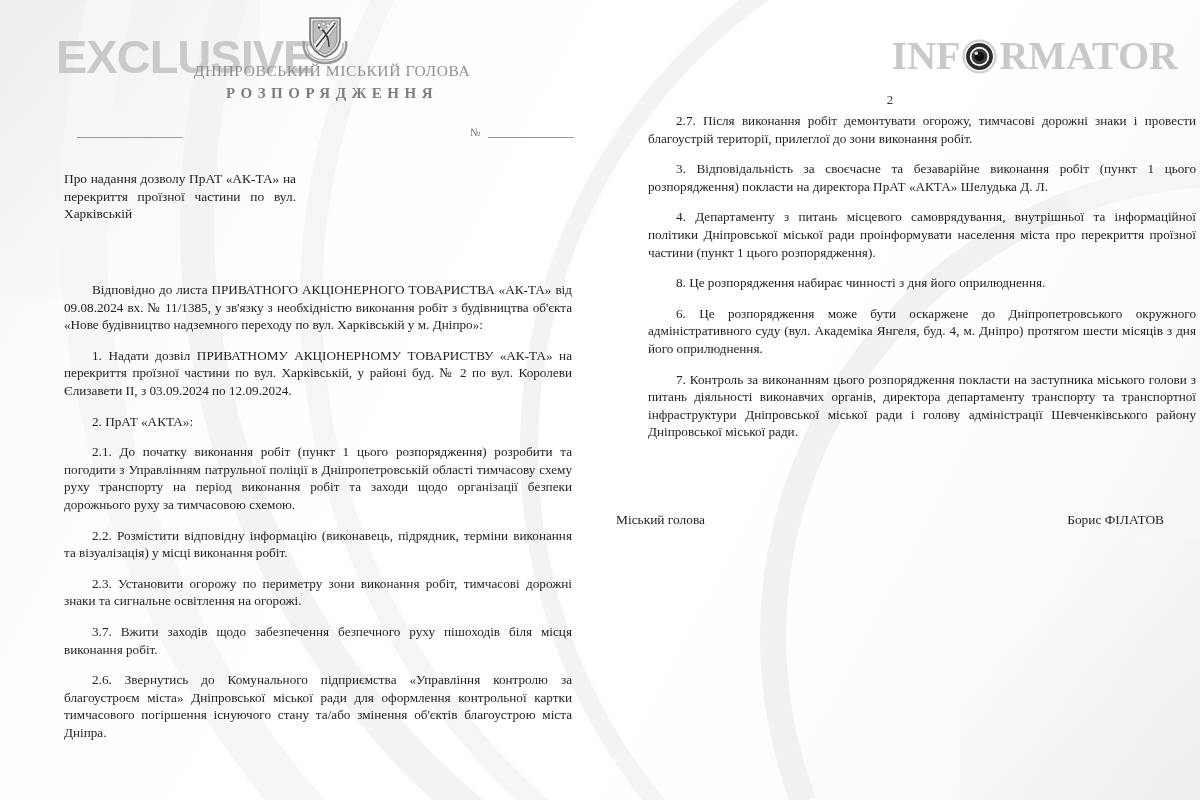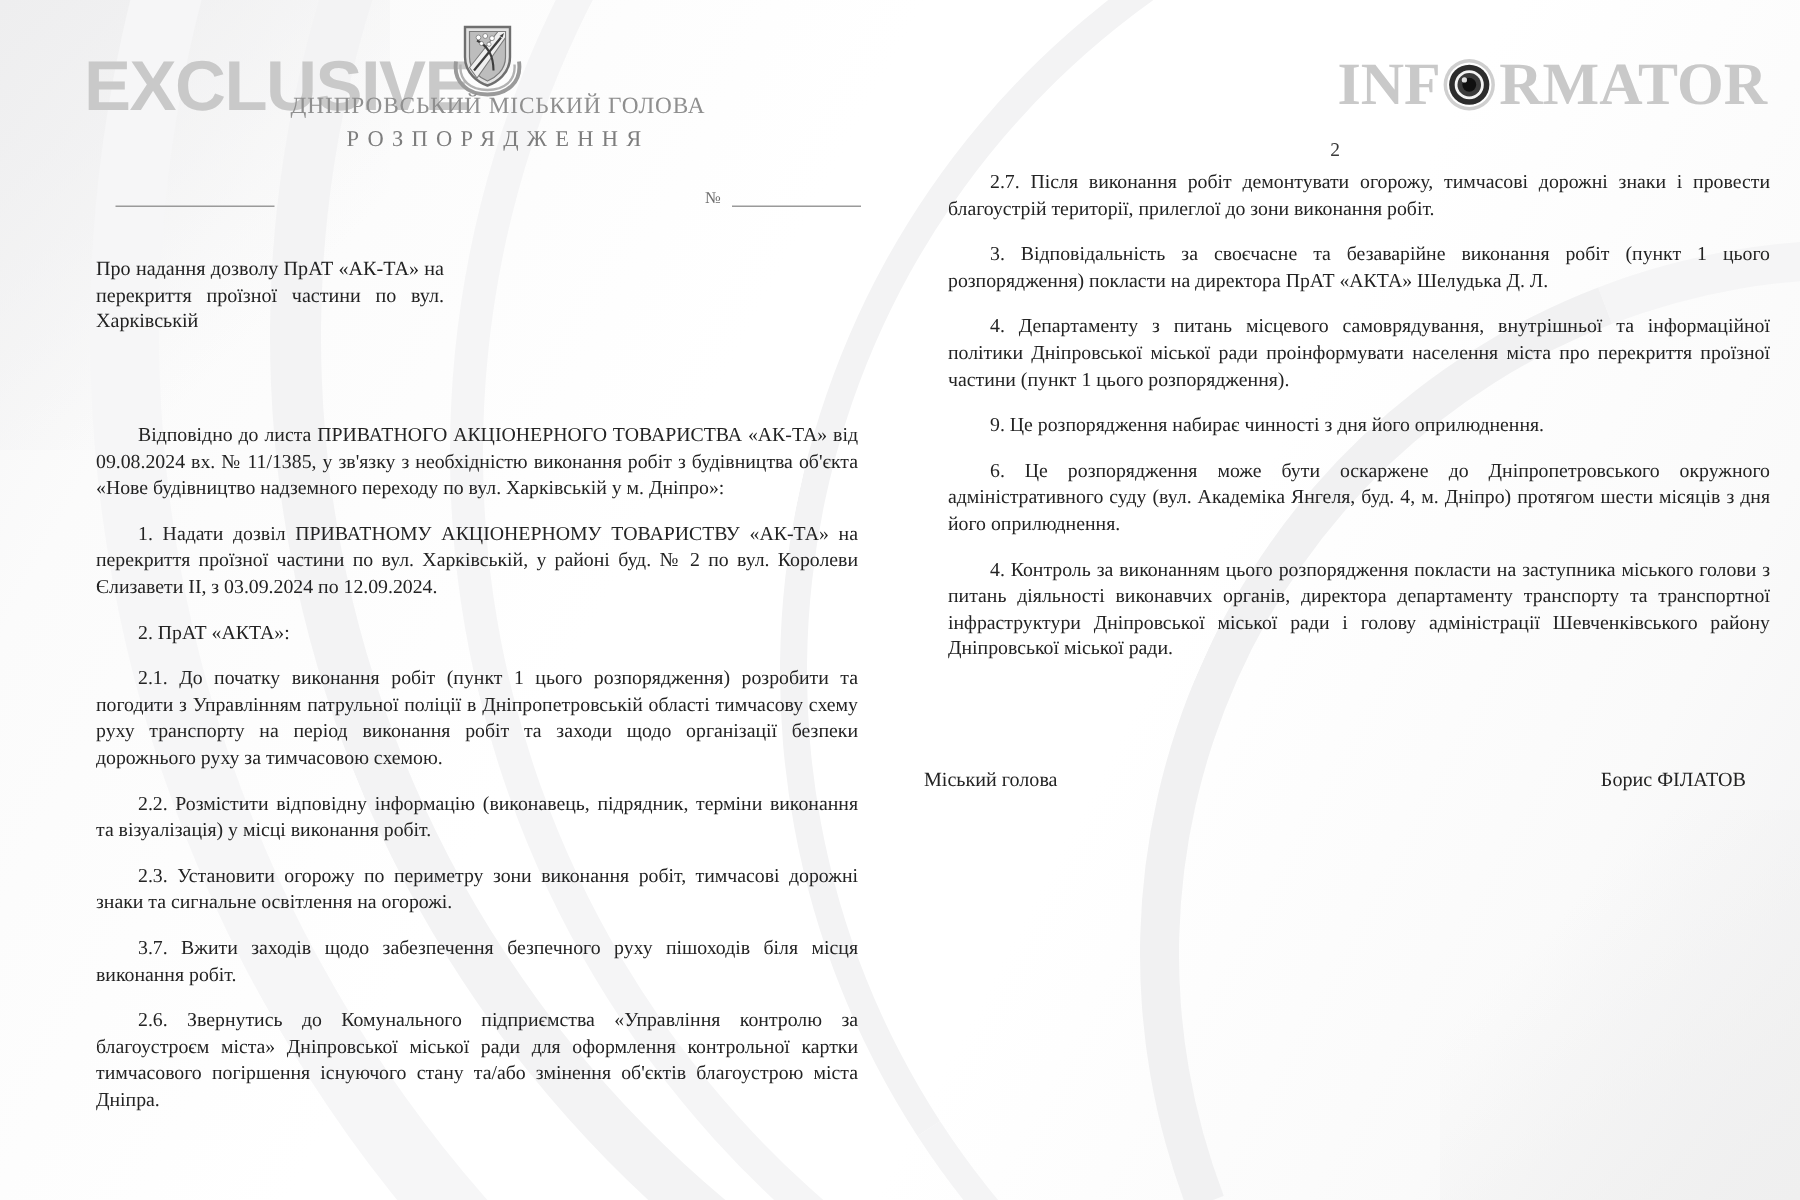--- a/index.html
+++ b/index.html
@@ -140,21 +140,21 @@
   }
   #doc-org {
     font-size: 15.5px;
     letter-spacing: 0.6px;
     color: #8f8f8f;
     font-family: "Liberation Serif", serif;
   }
   #doc-kind {
     margin-top: 5px;
     font-size: 15px;
-    font-weight: 400;
+    font-weight: 700;
     letter-spacing: 5.5px;
     color: #7d7d7d;
     font-family: "Liberation Serif", serif;
     text-align: center;
   }
 
   
   #meta-row {
     position: absolute;
     left: 64px;
@@ -201,21 +201,21 @@
     text-align-last: left;
     hyphens: manual;
   }
   #col-left {
     left: 64px;
     top: 262px;
     width: 508px;
     margin-top: 19px;
   }
   #col-right {
-    left: 632px;
+    left: 648px;
     top: 112px;
     width: 548px;
   }
   .para {
     margin: 0 0 13px 0;
     text-indent: 28px;
   }
 
   #page-number {
     position: absolute;
@@ -320,23 +320,23 @@
     <p class="para">2.2. Розмістити відповідну інформацію (виконавець, підрядник, терміни виконання та візуалізація) у місці виконання робіт.</p>
     <p class="para">2.3. Установити огорожу по периметру зони виконання робіт, тимчасові дорожні знаки та сигнальне освітлення на огорожі.</p>
     <p class="para">3.7. Вжити заходів щодо забезпечення безпечного руху пішоходів біля місця виконання робіт.</p>
     <p class="para">2.6. Звернутись до Комунального підприємства «Управління контролю за благоустроєм міста» Дніпровської міської ради для оформлення контрольної картки тимчасового погіршення існуючого стану та/або змінення об'єктів благоустрою міста Дніпра.</p>
   </div>
 
   <div class="col" id="col-right">
     <p class="para">2.7. Після виконання робіт демонтувати огорожу, тимчасові дорожні знаки і провести благоустрій території, прилеглої до зони виконання робіт.</p>
     <p class="para">3. Відповідальність за своєчасне та безаварійне виконання робіт (пункт 1 цього розпорядження) покласти на директора ПрАТ «АКТА» Шелудька Д. Л.</p>
     <p class="para">4. Департаменту з питань місцевого самоврядування, внутрішньої та інформаційної політики Дніпровської міської ради проінформувати населення міста про перекриття проїзної частини (пункт 1 цього розпорядження).</p>
-    <p class="para">9. Це розпорядження набирає чинності з дня його оприлюднення.</p>
+    <p class="para">8. Це розпорядження набирає чинності з дня його оприлюднення.</p>
     <p class="para">6. Це розпорядження може бути оскаржене до Дніпропетровського окружного адміністративного суду (вул. Академіка Янгеля, буд. 4, м. Дніпро) протягом шести місяців з дня його оприлюднення.</p>
-    <p class="para">4. Контроль за виконанням цього розпорядження покласти на заступника міського голови з питань діяльності виконавчих органів, директора департаменту транспорту та транспортної інфраструктури Дніпровської міської ради і голову адміністрації Шевченківського району Дніпровської міської ради.</p>
+    <p class="para">7. Контроль за виконанням цього розпорядження покласти на заступника міського голови з питань діяльності виконавчих органів, директора департаменту транспорту та транспортної інфраструктури Дніпровської міської ради і голову адміністрації Шевченківського району Дніпровської міської ради.</p>
   </div>
 
   <div id="signature">
     <span>Міський голова</span>
     <span>Борис ФІЛАТОВ</span>
   </div>
 
 </div>
 
 </body></html>

